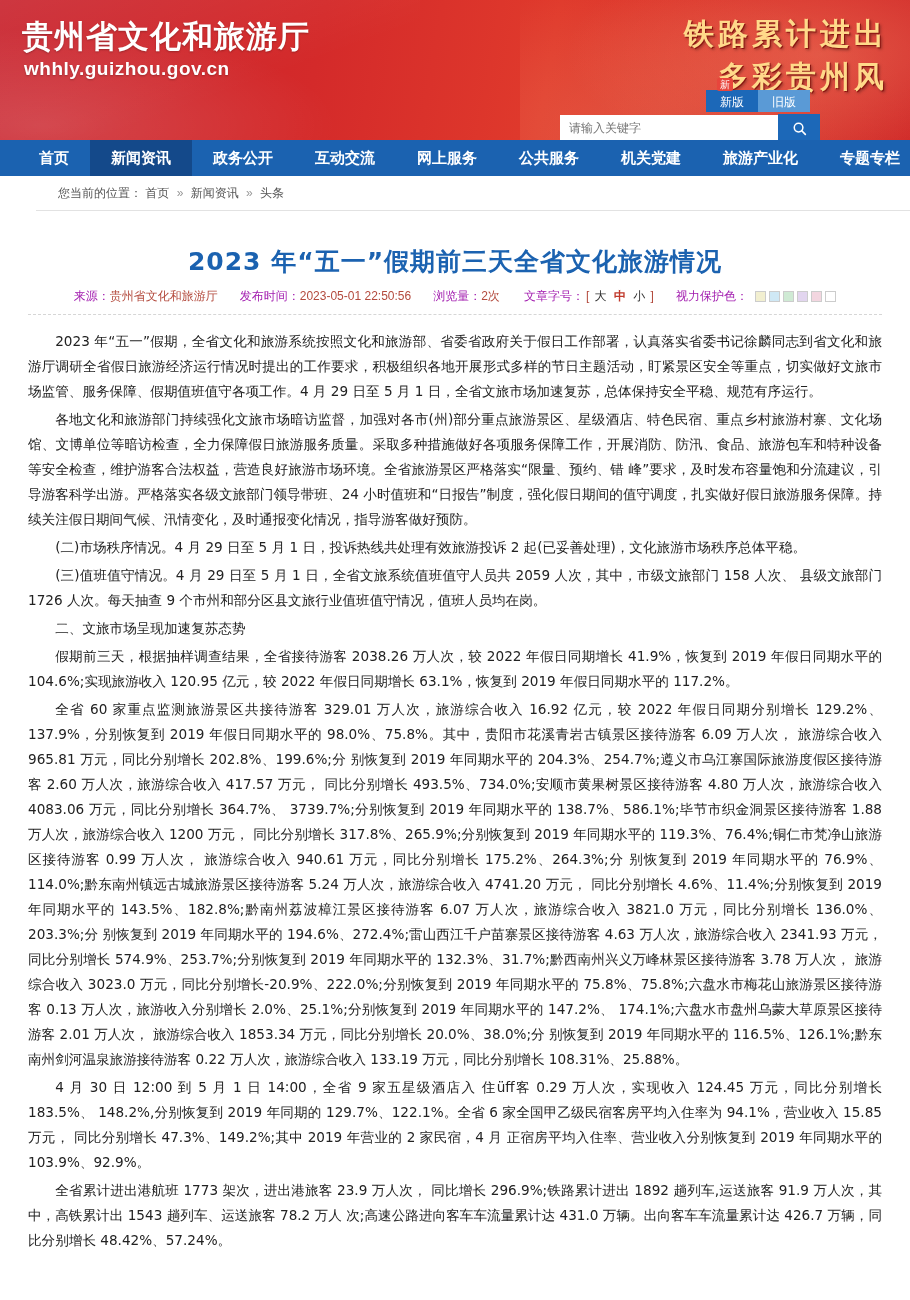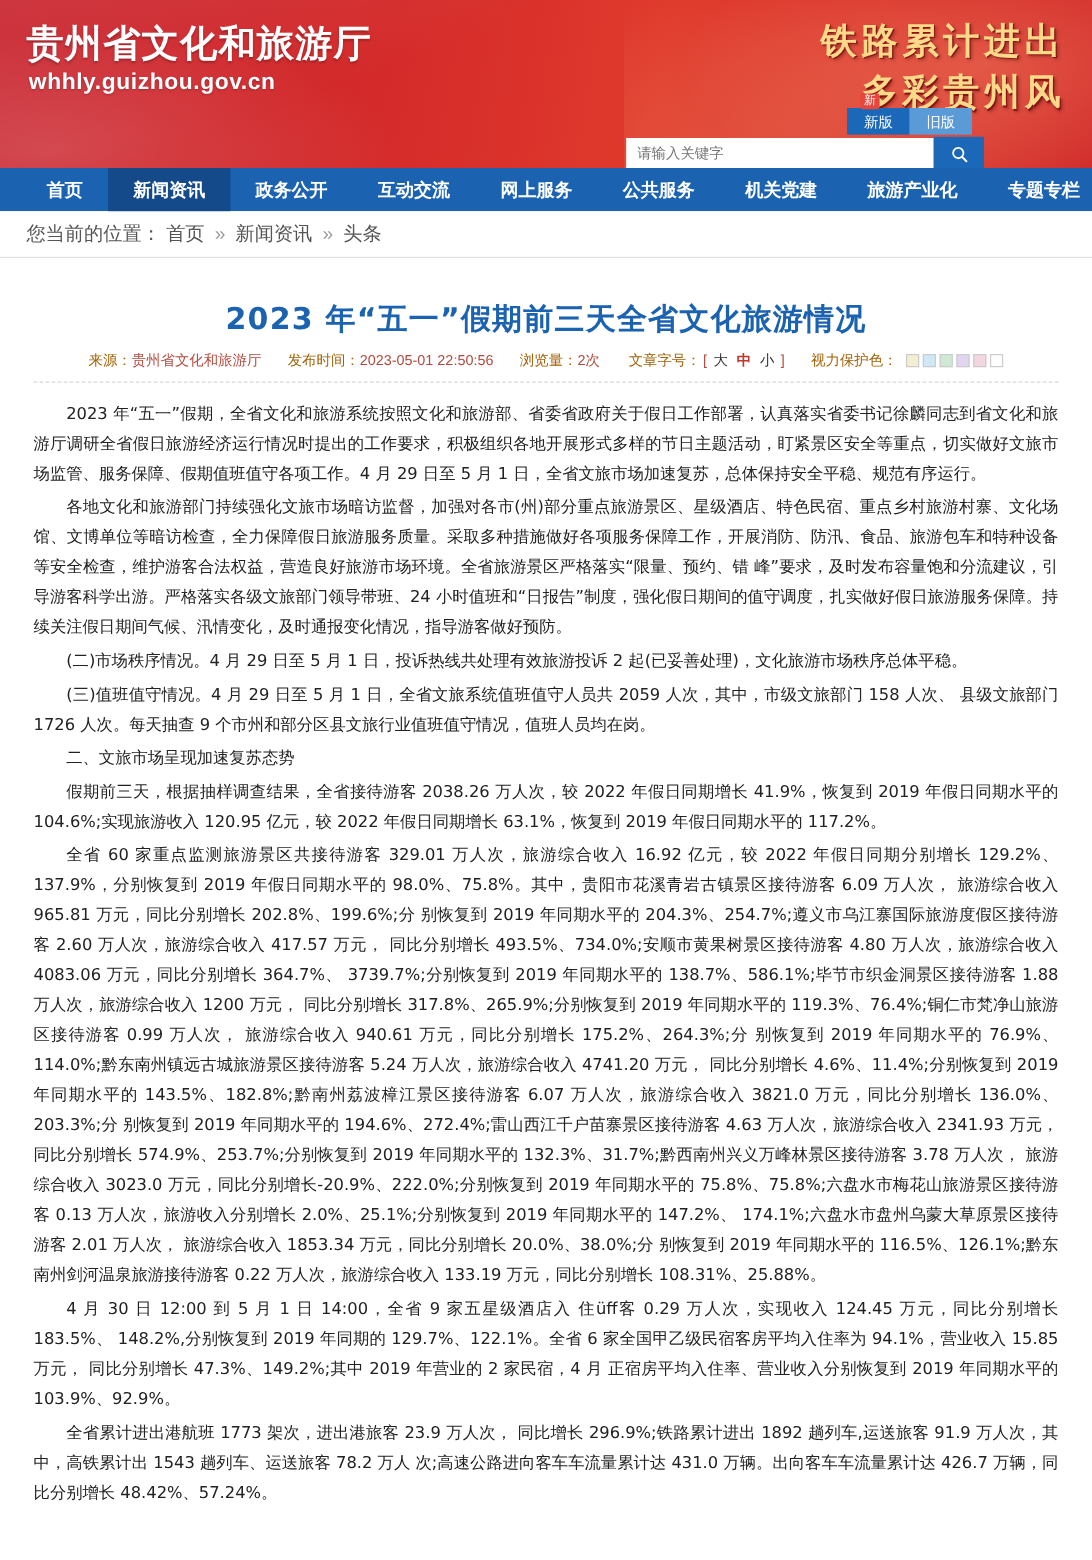--- a/index.html
+++ b/index.html
@@ -115,21 +115,21 @@
     line-height: 13px;
   }
   .search-box {
     position: absolute;
     right: 90px; top: 114px;
     display: flex;
     align-items: center;
     z-index: 5;
   }
   .search-input {
-    width: 256px; height: 26px;
+    width: 218px; height: 26px;
     border: 1px solid #ffffff;
     background: #fff;
     font-size: 12px;
     color: #be185d;
     padding: 0 8px;
     outline: none;
   }
   .search-btn {
     width: 42px; height: 28px;
     background: #1c68b8;
@@ -157,22 +157,23 @@
     align-items: center;
     cursor: pointer;
     white-space: nowrap;
   }
   .nav-item.active { background: #14498a; }
   
   .breadcrumb-wrap {
     border-bottom: 1px solid #e2e2e2;
     background: #fff;
     padding: 9px 0 8px 22px;
-    font-size: 16px;
+    font-size: 12px;
     color: #555;
+    margin-left: 36px;
   }
   .breadcrumb-wrap .sep { margin: 0 4px; color: #999; }
   .breadcrumb-wrap a { color: #555; text-decoration: none; cursor: pointer; }
   
   .article {
     padding: 0 28px 30px 28px;
   }
   .article-title {
     text-align: center;
     color: #1b62b0;
@@ -187,21 +188,21 @@
     padding-bottom: 9px;
     display: flex;
     justify-content: center;
     align-items: center;
     gap: 22px;
     font-size: 12px;
     color: #c0392b;
     flex-wrap: wrap;
   }
   .meta-item { color: #b34a3d; }
-  .meta-item .label { color: #a16207; }
+  .meta-item .label { color: #a21caf; }
   .font-size-ctl span { margin: 0 2px; cursor: pointer; color: #333; }
   .font-size-ctl .mid { color: #c0392b; font-weight: bold; }
   .eye-colors { display: inline-flex; gap: 3px; vertical-align: middle; margin-left: 4px;}
   .eye-colors i {
     width: 11px; height: 11px; display: inline-block;
     border: 1px solid #ccc; cursor: pointer;
   }
   .content {
     margin-top: 14px;
     font-size: 13.6px;

